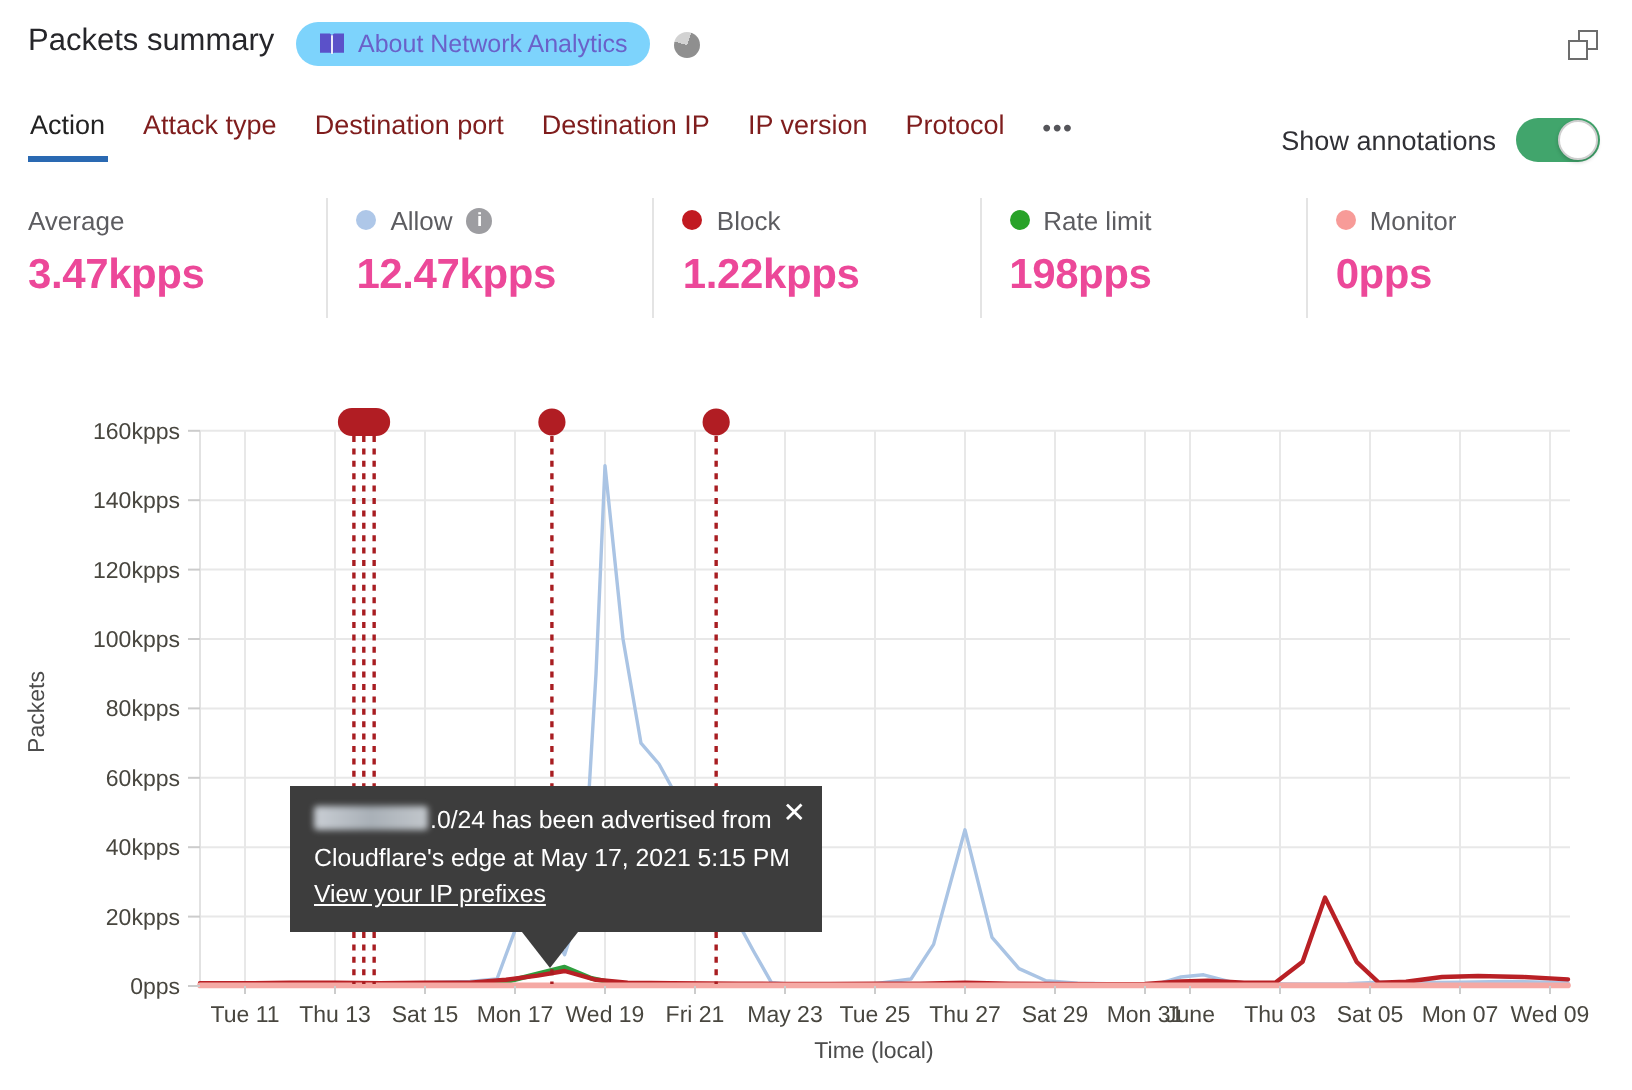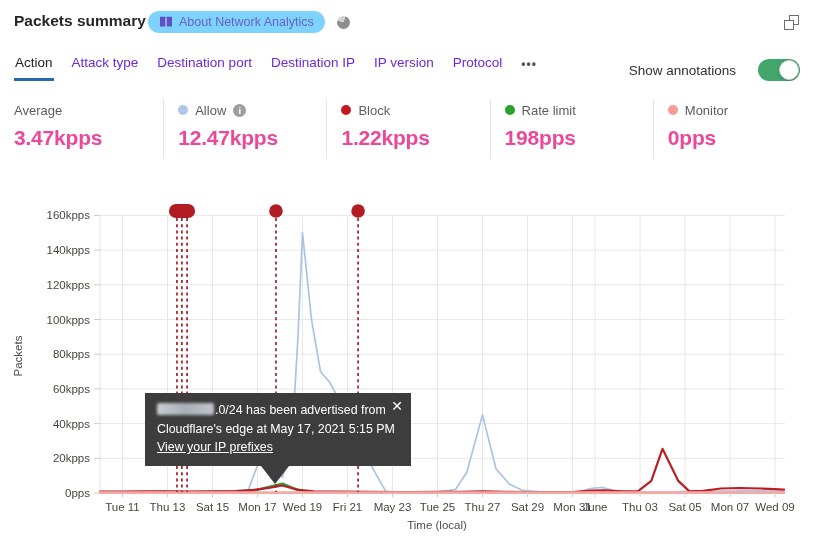--- a/index.html
+++ b/index.html
@@ -1,38 +1,38 @@
 <!DOCTYPE html>
 <html><head>
 <meta charset="utf-8">
 <style>
   html,body{margin:0;padding:0;background:#fff;}
   body{width:816px;height:545px;font-family:"Liberation Sans",sans-serif;-webkit-font-smoothing:antialiased;}
   .app{position:relative;width:816px;height:545px;overflow:hidden;background:#fff;}
 
   
   .hdr{position:absolute;left:0;top:0;width:100%;height:44px;}
-  .title{position:absolute;left:14px;top:12px;font-size:15.5px;font-weight:bold;color:#26262a;}
+  .title{position:absolute;left:14px;top:12px;font-size:15.5px;font-weight:normal;color:#26262a;}
   .badge{position:absolute;left:148px;top:11px;height:22px;display:flex;align-items:center;gap:6px;
          background:#7dd3fc;border:none;border-radius:12px;padding:0 11px;cursor:pointer;}
   .badge span{font-size:12.5px;color:#6a61c9;}
   .spinner{position:absolute;left:337px;top:16px;width:13px;height:13px;border-radius:50%;
            background:conic-gradient(from 20deg,#8f8f8f 0 265deg,#d2d2d2 265deg 360deg);}
   .popout{position:absolute;right:17px;top:15px;width:15px;height:15px;cursor:pointer;}
   .popout .sq{position:absolute;width:8px;height:8px;border:1.6px solid #6d6d6d;background:#fff;box-sizing:content-box;}
   .popout .back{right:0;top:0;}
   .popout .front{left:0;bottom:0;}
 
   
   .tabbar{position:absolute;left:14px;top:51px;right:16px;height:30px;display:flex;align-items:flex-end;}
   .tabs{display:flex;gap:17px;align-items:flex-start;}
-  .tab{background:none;border:none;padding:2px 1px 8px 1px;font-family:inherit;font-size:13.5px;color:#6d28d9;cursor:pointer;}
+  .tab{background:none;border:none;padding:2px 1px 8px 1px;font-family:inherit;font-size:13.5px;color:#7f1d1d;cursor:pointer;}
   .tab.active{border-bottom:3px solid #2a69b2;color:#222;}
   .tab.more{font-size:12px;letter-spacing:1px;color:#55555a;font-weight:bold;padding-top:4px;}
-  .annot{margin-left:auto;display:flex;align-items:center;gap:22px;padding-top:1px;margin-top:36px;}
+  .annot{margin-left:auto;display:flex;align-items:center;gap:10px;padding-top:1px;margin-top:36px;}
   .annot .lbl{font-size:13.5px;color:#303035;}
   .toggle{width:42px;height:22px;border-radius:11px;background:#41a56c;position:relative;cursor:pointer;}
   .toggle .knob{position:absolute;right:1px;top:1px;width:20px;height:20px;border-radius:50%;
                 background:#fff;border:1px solid #cfcfcf;box-sizing:border-box;box-shadow:0 1px 2px rgba(0,0,0,.2);}
 
   
   .stats{position:absolute;left:0;top:99px;width:816px;height:60px;display:flex;}
   .stat{width:164px;box-sizing:border-box;padding:2px 0 0 14px;}
   .stat + .stat{border-left:1px solid #e4e4e4;}
   .stat .row{display:flex;align-items:center;gap:7px;height:18px;}

